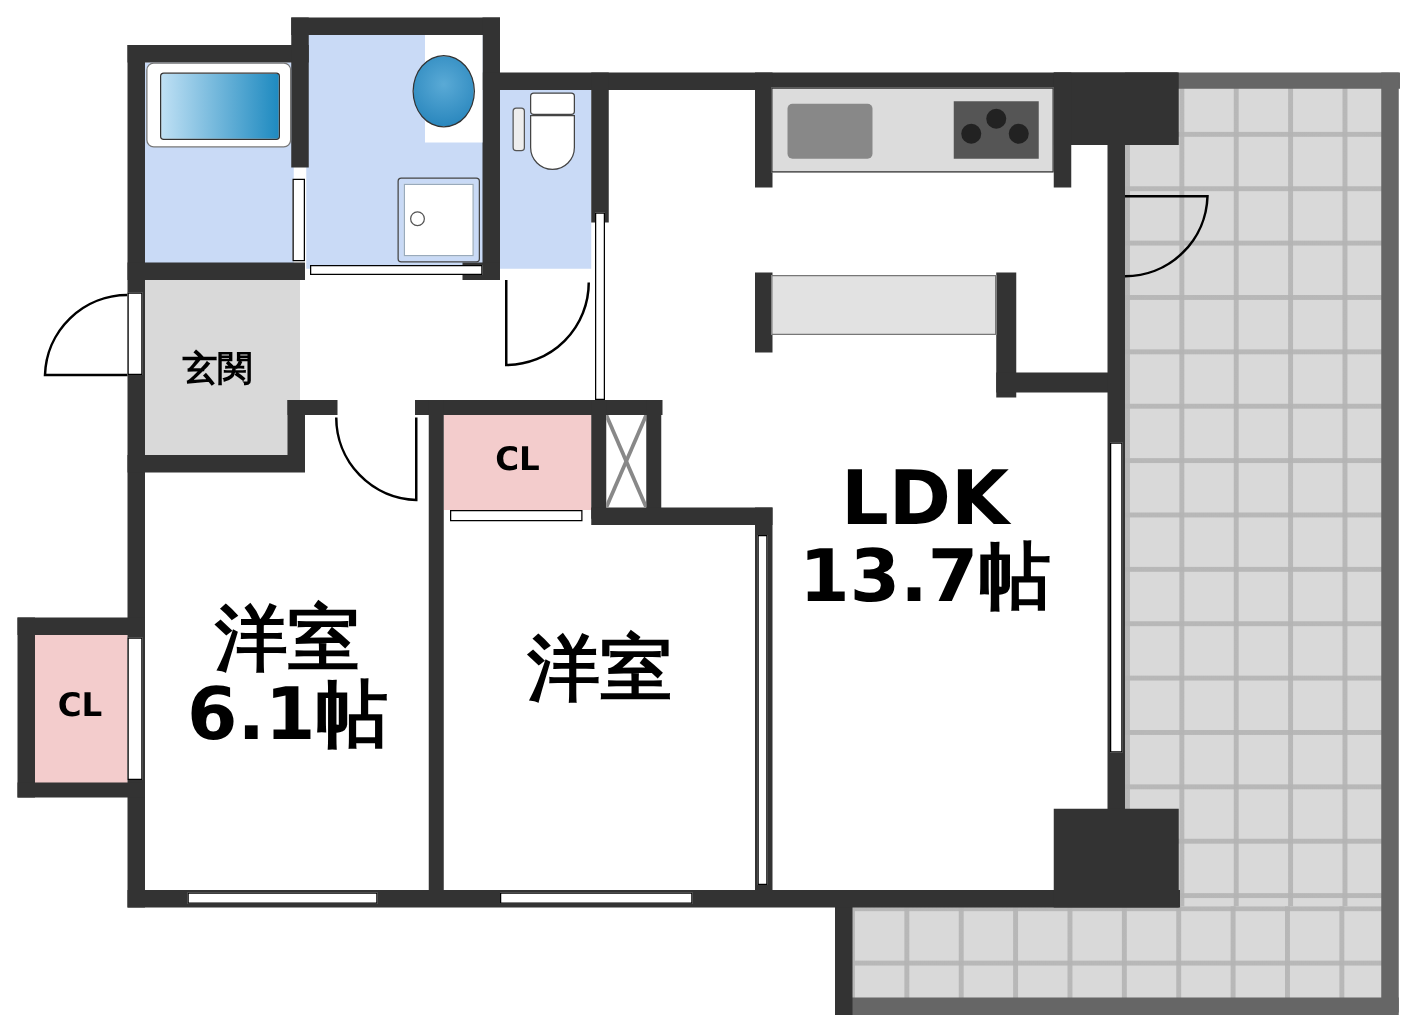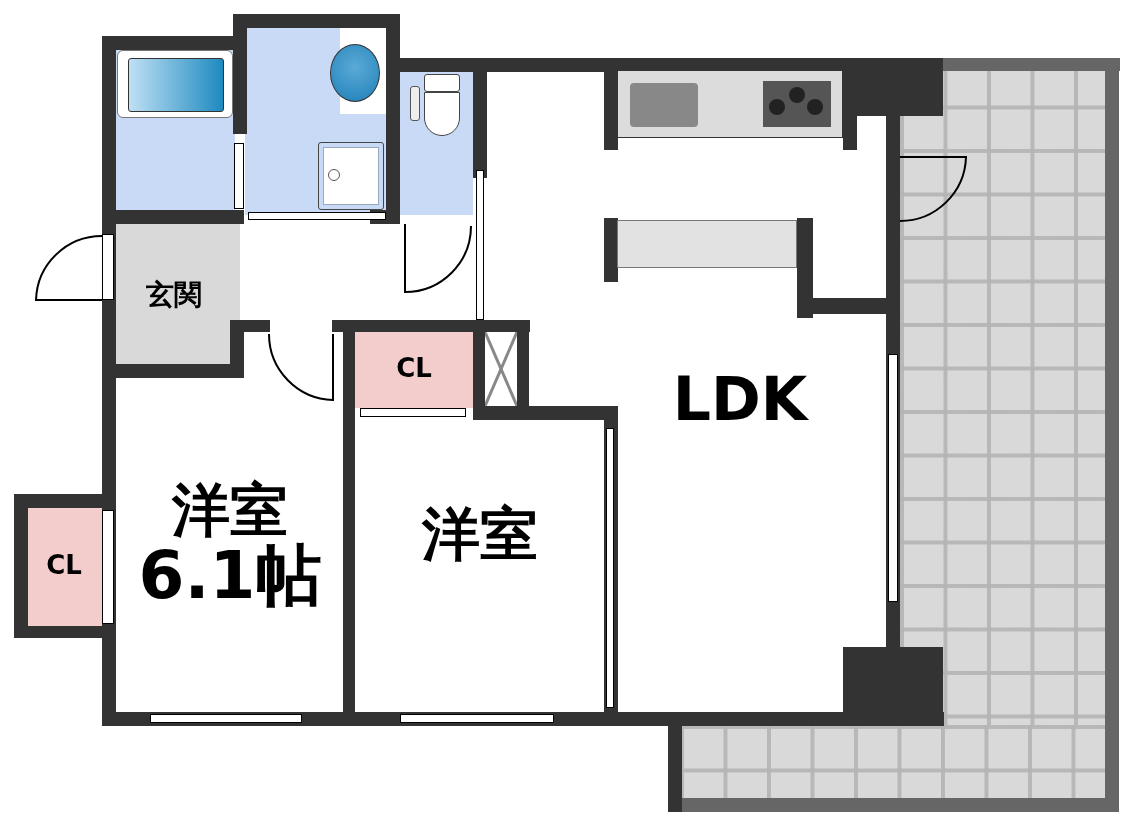--- a/index.html
+++ b/index.html
@@ -135,22 +135,23 @@
 <div class="abs win" style="left:400px;top:714px;width:154px;height:9px;"></div>
 <div class="abs win" style="left:888px;top:354px;width:10px;height:248px;"></div>
 
 <div class="abs label" style="left:115px;top:280px;width:118px;font-size:28px;">玄関</div>
 
 <div class="abs label" style="left:355px;top:355px;width:118px;font-size:26px;">CL</div>
 <div class="abs label" style="left:26px;top:552px;width:76px;font-size:26px;">CL</div>
 
 <div class="abs" style="left:120px;top:480px;width:220px;text-align:center;">
   <div class="label" style="font-size:58px;">洋室</div>
-  <div class="label" style="font-size:66px;">6.1帖</div>
+  <div class="label" style="font-size:58px;">6.1帖</div>
 </div>
 
 <div class="abs" style="left:360px;top:504px;width:240px;text-align:center;">
   <div class="label" style="font-size:58px;">洋室</div>
 </div>
 
 <div class="abs" style="left:620px;top:368px;width:240px;text-align:center;">
   <div class="label" style="font-size:60px;">LDK</div>
+  <div class="label" style="font-size:58px;">13.7帖</div>
 </div>
 
 </body></html>

